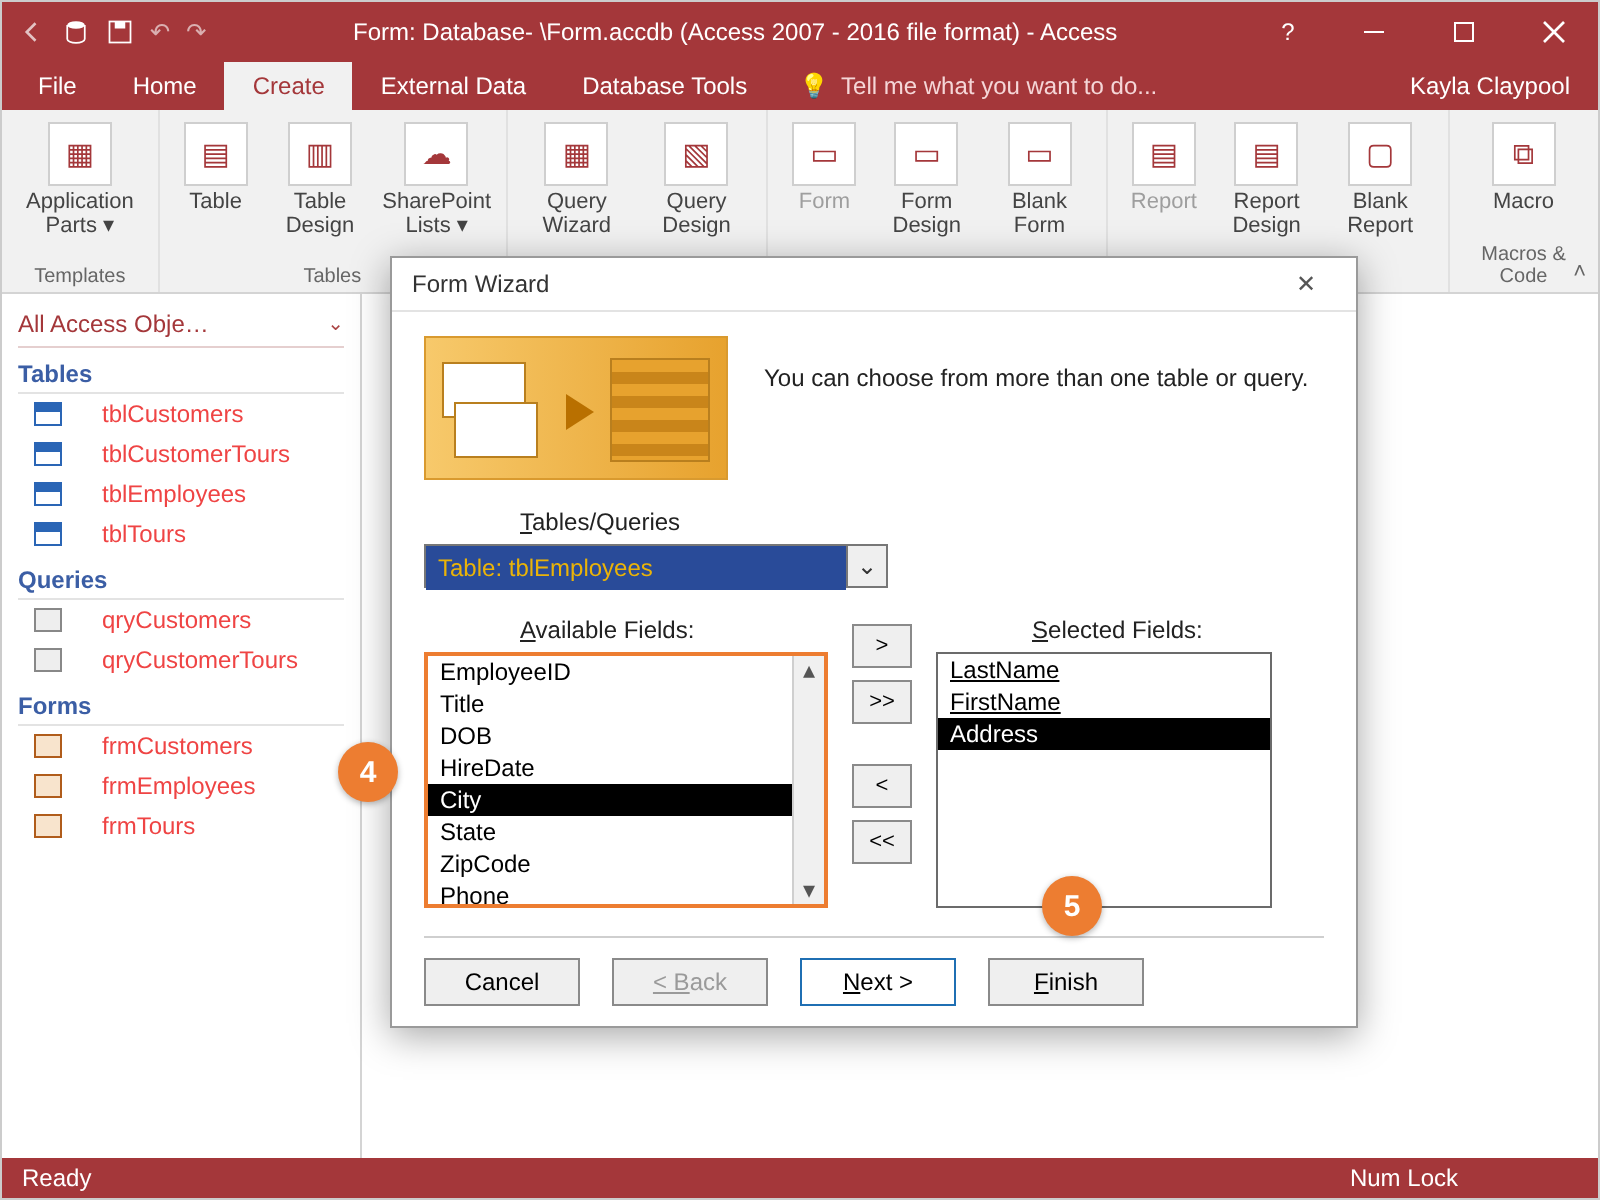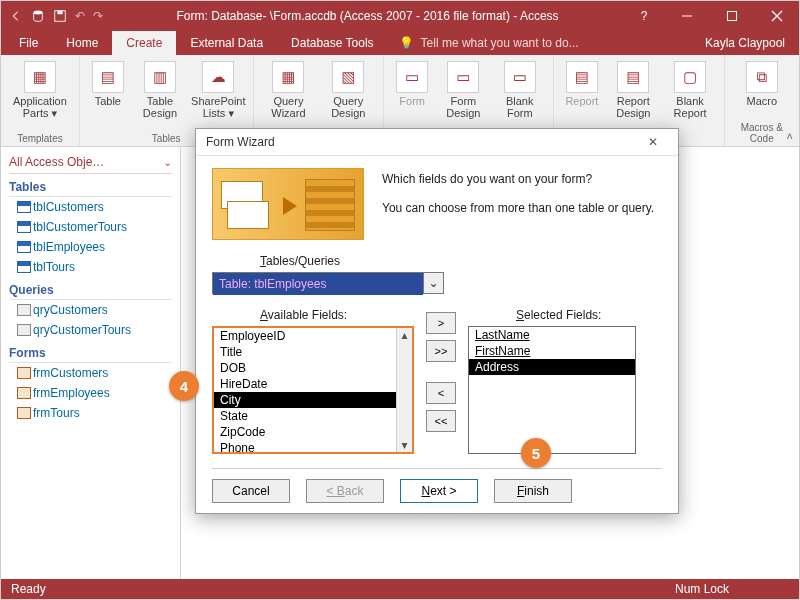--- a/index.html
+++ b/index.html
@@ -25,42 +25,42 @@
   .rbtn.dim { color:#9e9e9e; }
   .rbtn .ricon { width:32px; height:32px; background:#fff; border:1px solid #cfcfcf; display:flex; align-items:center; justify-content:center; font-size:15px; color:#a4373a;}
   .rbtn .rlabel { font-size:11px; text-align:center; line-height:1.1; max-width:56px;}
   .group-label { font-size:10px; color:#666; text-align:center; padding-top:2px;}
   .ribbon .collapse { position:absolute; right:6px; bottom:4px; color:#666; font-size:11px;}
   
   .body { position:absolute; top:146px; bottom:20px; left:0; right:0; display:flex; }
   .navpane { width:180px; border-right:1px solid #d4d4d4; background:#fff; padding:6px 8px; overflow:hidden;}
   .navpane .nav-title { color:#a4373a; font-size:17px; font-weight:400; border-bottom:1px solid #e5cfcf; padding:2px 0 4px 0; display:flex; justify-content:space-between; align-items:center;}
   .nav-section { color:#3b5ea5; font-size:12px; font-weight:600; margin-top:6px; border-bottom:1px solid #e3e3e3; padding-bottom:2px;}
-  .nav-item { display:flex; align-items:center; gap:2px; padding:3px 0 3px 8px; color:#0369a1; }
+  .nav-item { display:flex; align-items:center; gap:20px; padding:3px 0 3px 8px; color:#ef4444; }
   .nav-item .nicon { width:14px; height:12px; display:inline-block; }
   .nicon.table { background:linear-gradient(#fff,#fff); border:1px solid #2a65b5; box-shadow: inset 0 4px 0 #2a65b5;}
   .nicon.query { border:1px solid #888; background:linear-gradient(#eee,#eee); position:relative;}
   .nicon.form { border:1px solid #b05c1b; background:#f8e4cd;}
   .canvas { flex:1; background:#b3b3b3; position:relative;}
   .canvas-inner { position:absolute; inset:0; background:#fff; margin:0 0 0 0; }
   
   .dialog { position:absolute; left:194px; top:127px; width:484px; height:386px; background:#fff; border:1px solid #9a9a9a; box-shadow:0 4px 18px rgba(0,0,0,.35); z-index:50; display:flex; flex-direction:column;}
   .dlg-title { height:28px; background:#fff; border-bottom:1px solid #e3e3e3; display:flex; align-items:center; padding:0 10px; color:#333;}
   .dlg-title .x { margin-left:auto; width:30px; text-align:center; color:#555;}
   .dlg-body { flex:1; padding:12px 16px 10px 16px; position:relative;}
   .wiz-header { display:flex; gap:18px; margin-bottom:14px;}
   .wiz-img { width:152px; height:72px; background:linear-gradient(90deg,#f7c96b,#e7a22e); border:1px solid #d99a2f; position:relative; overflow:hidden;}
   .wiz-img::before, .wiz-img::after { content:""; position:absolute; background:#fff3; }
   .wiz-img .mini { position:absolute; background:#fff; border:1px solid #b97f1e;}
   .wiz-img .arrow { position:absolute; left:70px; top:28px; width:0;height:0; border-left:14px solid #b97000; border-top:9px solid transparent; border-bottom:9px solid transparent;}
   .wiz-text { color:#222; line-height:1.6; font-size:12px; padding-top:2px;}
   .field-label { font-size:12px; color:#222; margin-bottom:4px;margin-left:48px;}
   .field-label u { text-decoration:underline;}
   .combo { width:232px; height:22px; border:1px solid #777; display:flex; align-items:stretch;}
-  .combo .val { flex:1; background:#294b99; color:#f0abfc; padding:11px 6px; display:flex; align-items:center;}
+  .combo .val { flex:1; background:#294b99; color:#eab308; padding:11px 6px; display:flex; align-items:center;}
   .combo .dd { width:20px; border-left:1px solid #777; display:flex; align-items:center; justify-content:center; background:#efefef; color:#333;}
   .lists-row { display:flex; gap:12px; margin-top:14px; align-items:flex-start;}
   .listbox { border:1px solid #6b6b6b; height:128px; overflow:hidden; background:#fff; position:relative;}
   .listbox.avail { width:202px; border:2px solid #ed7d31;}
   .listbox.sel { width:168px;text-decoration:underline;}
   .listbox .li { padding:1px 6px; font-size:12px; color:#000; white-space:nowrap;}
   .listbox .li.hl { background:#000; color:#fff;}
   .listbox .scrollbar { position:absolute; right:0; top:0; bottom:0; width:16px; background:#f0f0f0; border-left:1px solid #cfcfcf; display:flex; flex-direction:column; justify-content:space-between; align-items:center; color:#555;}
   .mover-col { display:flex; flex-direction:column; gap:6px; padding-top:4px;}
   .mbtn { width:30px; height:22px; border:1px solid #8a8a8a; background:#efefef; display:flex; align-items:center; justify-content:center; font-size:11px;}
@@ -281,21 +281,20 @@
   </div>
   <div class="dlg-body">
     <div class="wiz-header">
       <div class="wiz-img">
         <div class="mini" style="left:8px; top:12px; width:42px; height:28px;"></div>
         <div class="mini" style="left:14px; top:32px; width:42px; height:28px;"></div>
         <div class="arrow"></div>
         <div class="mini" style="left:92px; top:10px; width:50px; height:52px; background:repeating-linear-gradient(#e7a22e,#e7a22e 6px,#c9851a 6px,#c9851a 12px);"></div>
       </div>
       <div class="wiz-text">
-        <div>Which fields do you want on your form?</div>
         <div style="height:10px"></div>
         <div>You can choose from more than one table or query.</div>
       </div>
     </div>
 
     <div class="field-label"><u>T</u><span>ables/Queries</span></div>
     <div class="combo">
       <div class="val">Table: tblEmployees</div>
       <div class="dd">⌄</div>
     </div>

